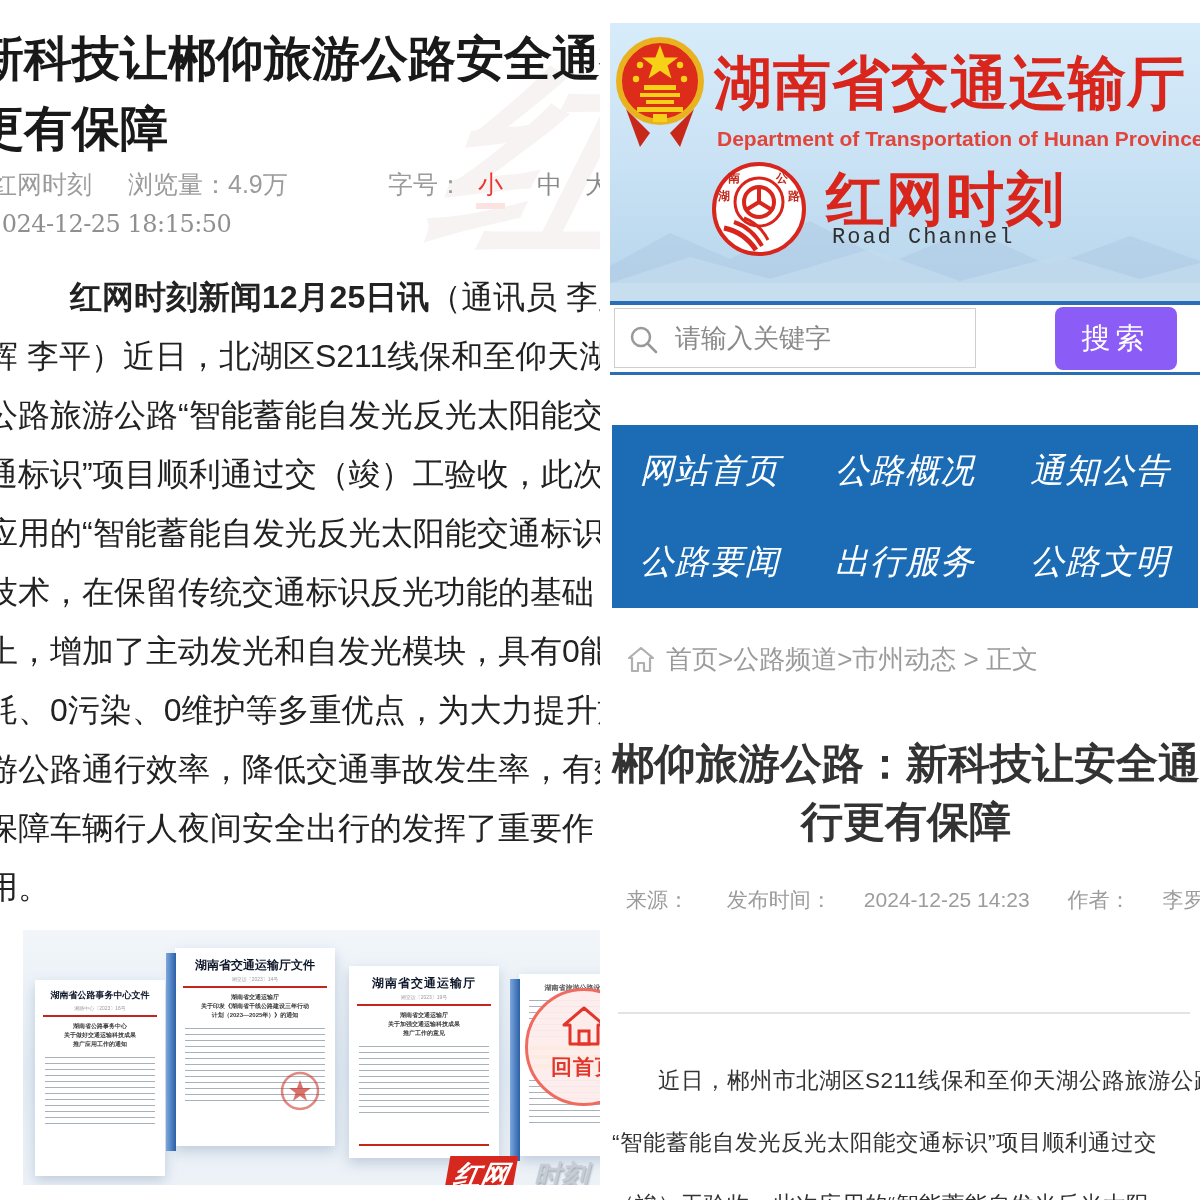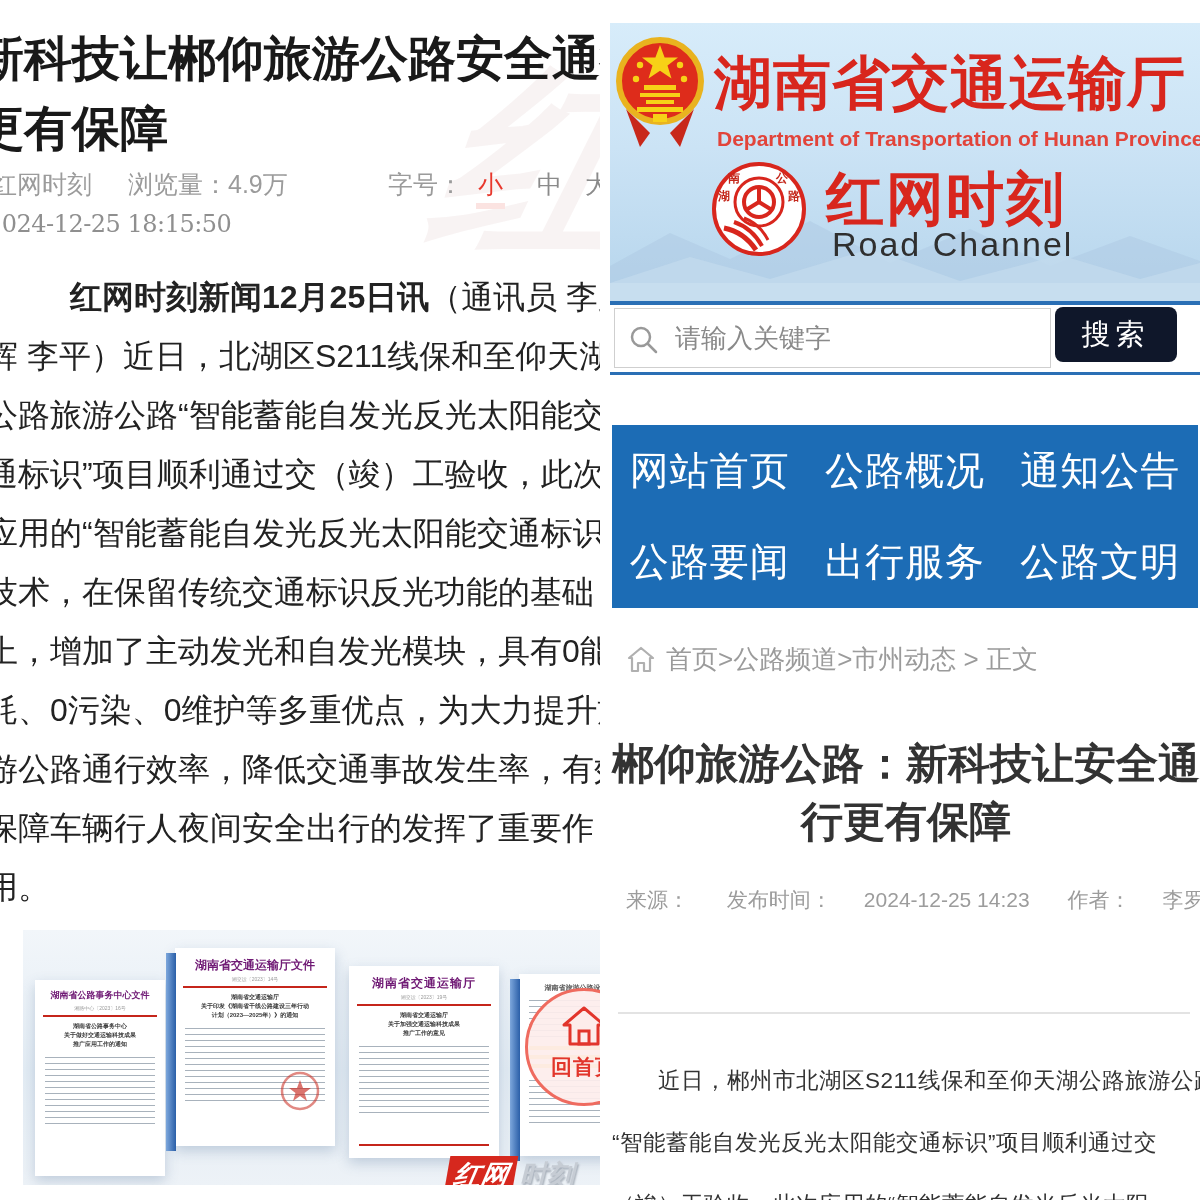--- a/index.html
+++ b/index.html
@@ -27,21 +27,21 @@
   .l-body{position:absolute;top:268px;left:-14px;width:720px;font-family:"DejaVu Serif",serif;
       font-size:32px;line-height:59px;color:#222;z-index:1;}
   .l-body .tline{white-space:nowrap;height:59px;}
   .tline-first{padding-left:84px;}
   .tline-first b{font-weight:bold;}
 
   
   .l-figure{position:absolute;left:23px;top:930px;width:577px;height:255px;margin:0;overflow:hidden;
       background:linear-gradient(180deg,#f2f6fa 0%,#e3ecf4 55%,#edf2f7 100%);}
   .doc{position:absolute;background:#fff;box-shadow:0 5px 12px rgba(80,110,150,.28);padding-top:10px;}
-  .doc .dt{color:#701a75;font-weight:bold;text-align:center;line-height:1.2;}
+  .doc .dt{color:#0f172a;font-weight:bold;text-align:center;line-height:1.2;}
   .doc .dn{color:#9a9a9a;font-size:5px;text-align:center;margin-top:4px;}
   .doc .dh{border:none;border-top:2px solid #c5251b;margin:4px 8px;}
   .doc .sub{font-size:6px;font-weight:bold;color:#3a3a3a;text-align:center;line-height:9px;margin-top:5px;}
   .doc .sub div{white-space:nowrap;overflow:hidden;}
   .bars{margin:8px 10px 0;background:repeating-linear-gradient(180deg,#a8b2bc 0 1px,transparent 1px 6px);}
   .spine{position:absolute;left:-9px;top:5px;bottom:-5px;width:10px;
       background:linear-gradient(90deg,#7da7dc,#2a5fa8);}
   .doc1{left:12px;top:50px;width:130px;height:196px;}
   .doc2{left:152px;top:18px;width:160px;height:198px;}
   .doc3{left:326px;top:36px;width:150px;height:192px;}
@@ -50,49 +50,49 @@
   .hl{margin:6px 10px 0;height:26px;background:repeating-linear-gradient(180deg,#f4d43c 0 4px,#fff 4px 9px);opacity:.85;}
   .seal{position:absolute;right:14px;bottom:34px;}
   .redrule{position:absolute;left:10px;right:10px;bottom:12px;border-top:2px solid #c5251b;}
 
   .home-btn{position:absolute;left:502px;top:58px;width:118px;height:118px;border-radius:50%;
       border:3px solid #ef6b5f;background:rgba(253,237,235,.92);text-align:center;color:#e2352b;cursor:pointer;}
   .home-btn svg{margin-top:14px;}
   .hb-label{display:block;font-size:21px;font-weight:bold;color:#e2352b;margin-top:2px;letter-spacing:1px;}
   .rn-logo{position:absolute;left:424px;top:226px;font-size:27px;font-weight:bold;font-style:italic;white-space:nowrap;}
   .rn1{display:inline-block;background:#d6281e;color:#fff;padding:1px 7px;transform:skewX(-10deg);}
-  .rn2{color:#c6ccd4;margin-left:5px;text-shadow:1px 2px 2px rgba(110,120,135,.55);}
+  .rn2{color:#c6ccd4;margin-left:19px;text-shadow:1px 2px 2px rgba(110,120,135,.55);}
 
   
   .page-right{position:absolute;left:610px;top:0;width:590px;height:1200px;background:#fff;overflow:hidden;}
   .banner{position:absolute;left:0;top:23px;width:590px;height:282px;overflow:hidden;
       border-bottom:4px solid #2a6fb5;
       background:linear-gradient(180deg,#d7ecfa 0%,#cbe3f5 45%,#b6d5ec 100%);}
   .mnt{position:absolute;left:0;bottom:0;}
   .emblem{position:absolute;left:6px;top:6px;}
   .gov-t{position:absolute;left:104px;top:22px;font-size:58px;font-weight:bold;color:#d8261d;
       letter-spacing:1px;white-space:nowrap;}
   .gov-e{position:absolute;left:107px;top:104px;font-size:21px;font-weight:bold;color:#e2443a;white-space:nowrap;}
   .roadlogo{position:absolute;left:100px;top:137px;}
   .ch-t{position:absolute;left:216px;top:138px;font-size:58px;font-weight:bold;color:#d8261d;
       letter-spacing:2px;white-space:nowrap;}
-  .ch-e{position:absolute;left:222px;top:202px;font-size:34px;color:#2f2f2f;letter-spacing:2px;white-space:nowrap;}
+  .ch-e{position:absolute;left:222px;top:202px;font-size:22px;color:#2f2f2f;letter-spacing:2px;white-space:nowrap;font-family:Liberation Mono, monospace;}
 
   .searchbar{position:absolute;left:0;top:305px;width:590px;height:70px;background:#fff;
       border-bottom:3px solid #2a6fb5;}
-  .search-input{position:absolute;left:4px;top:3px;width:437px;height:60px;border:1px solid #cfcfcf;
+  .search-input{position:absolute;left:4px;top:3px;width:362px;height:60px;border:1px solid #cfcfcf;
       padding:0 10px 0 60px;font-size:26px;color:#555;outline:none;}
   .search-input::placeholder{color:#8a8a8a;}
   .mag{position:absolute;left:18px;top:19px;pointer-events:none;}
-  .s-btn{position:absolute;left:445px;top:2px;width:122px;height:55px;background:#0f172a;color:#fff;
+  .s-btn{position:absolute;left:445px;top:2px;width:122px;height:63px;background:#8b5cf6;color:#fff;
       font-size:29px;letter-spacing:5px;border:none;border-radius:8px;cursor:pointer;padding-left:5px;}
 
   .mainnav{position:absolute;left:2px;top:425px;width:586px;height:183px;background:#1c6cb5;
       display:grid;grid-template-columns:repeat(3,1fr);align-items:center;justify-items:center;}
-  .nav-item{color:#fff;font-size:39px;letter-spacing:1px;cursor:pointer;white-space:nowrap;}
+  .nav-item{color:#fff;font-size:34px;letter-spacing:1px;cursor:pointer;white-space:nowrap;font-style:italic;}
 
   .crumb{position:absolute;left:16px;top:642px;display:flex;align-items:center;gap:10px;
       color:#9b9b9b;font-size:26px;}
   .crumb-text{cursor:pointer;white-space:nowrap;}
 
   .r-title{position:absolute;left:0;top:734px;width:590px;margin:1px;text-align:center;
       font-size:42px;line-height:58px;font-weight:bold;color:#333;}
   .r-title span{display:block;}
   .r-meta{position:absolute;left:0;top:886px;width:590px;text-align:center;font-size:21px;
       color:#9c9c9c;white-space:nowrap;}

